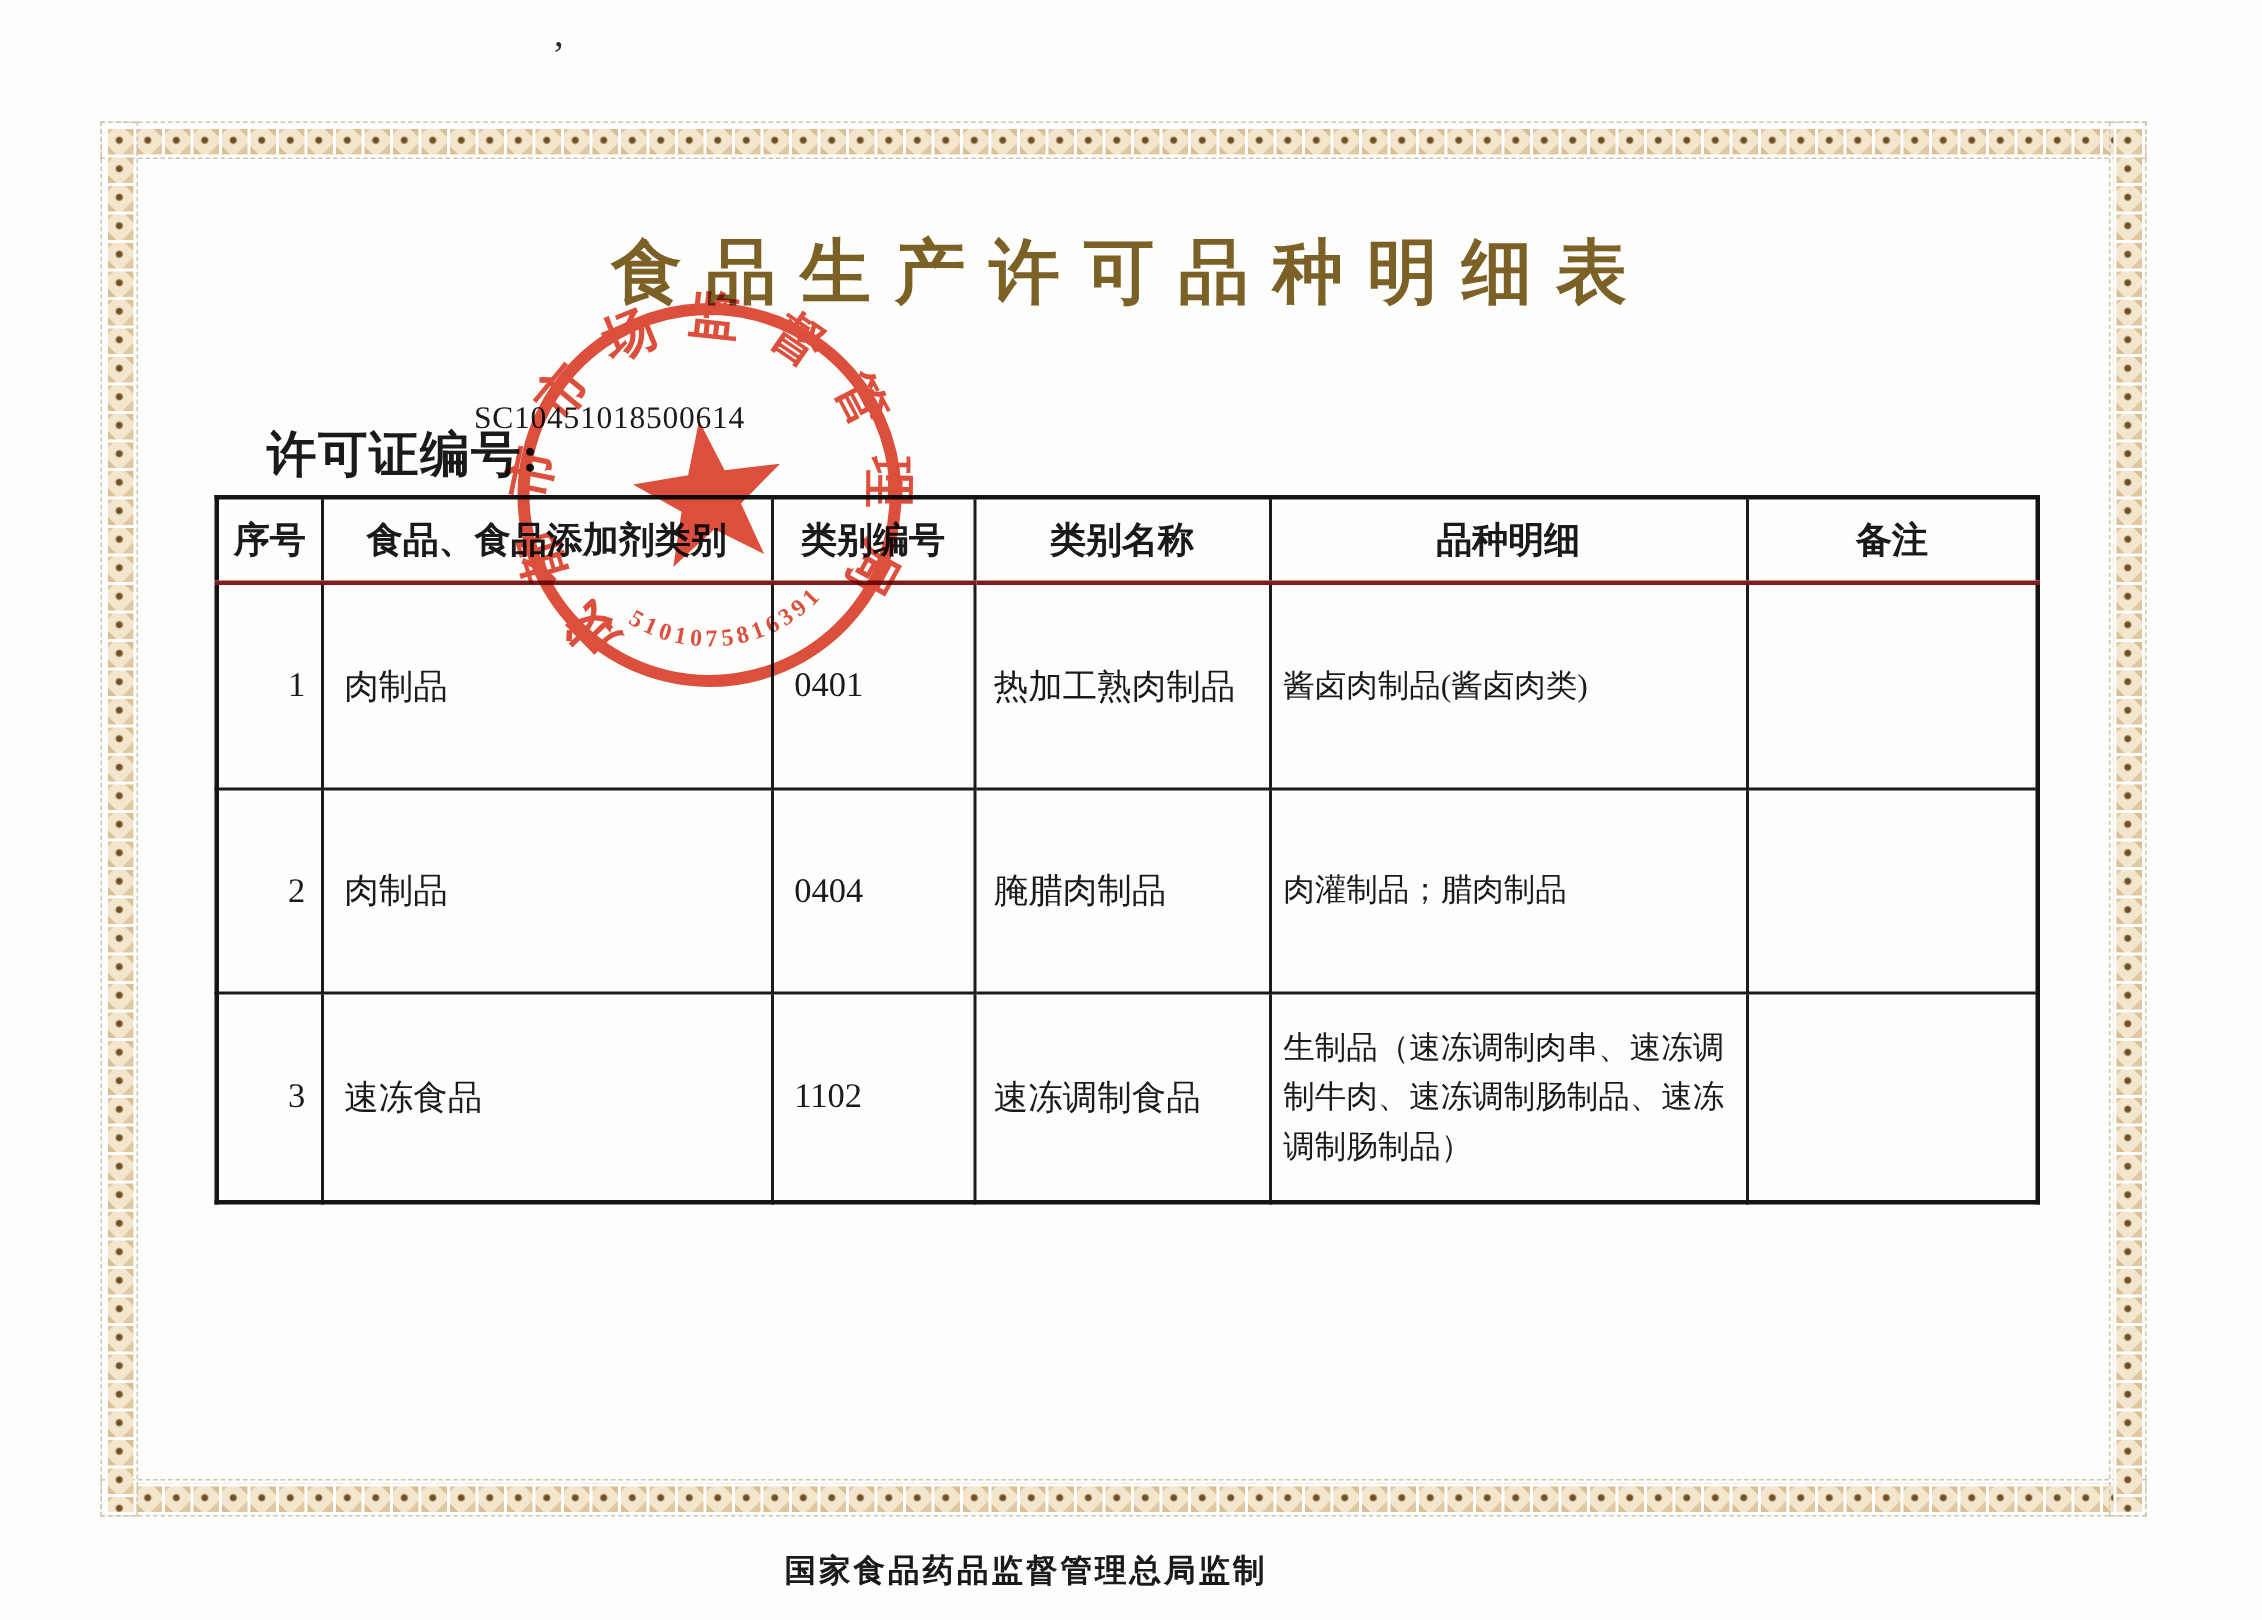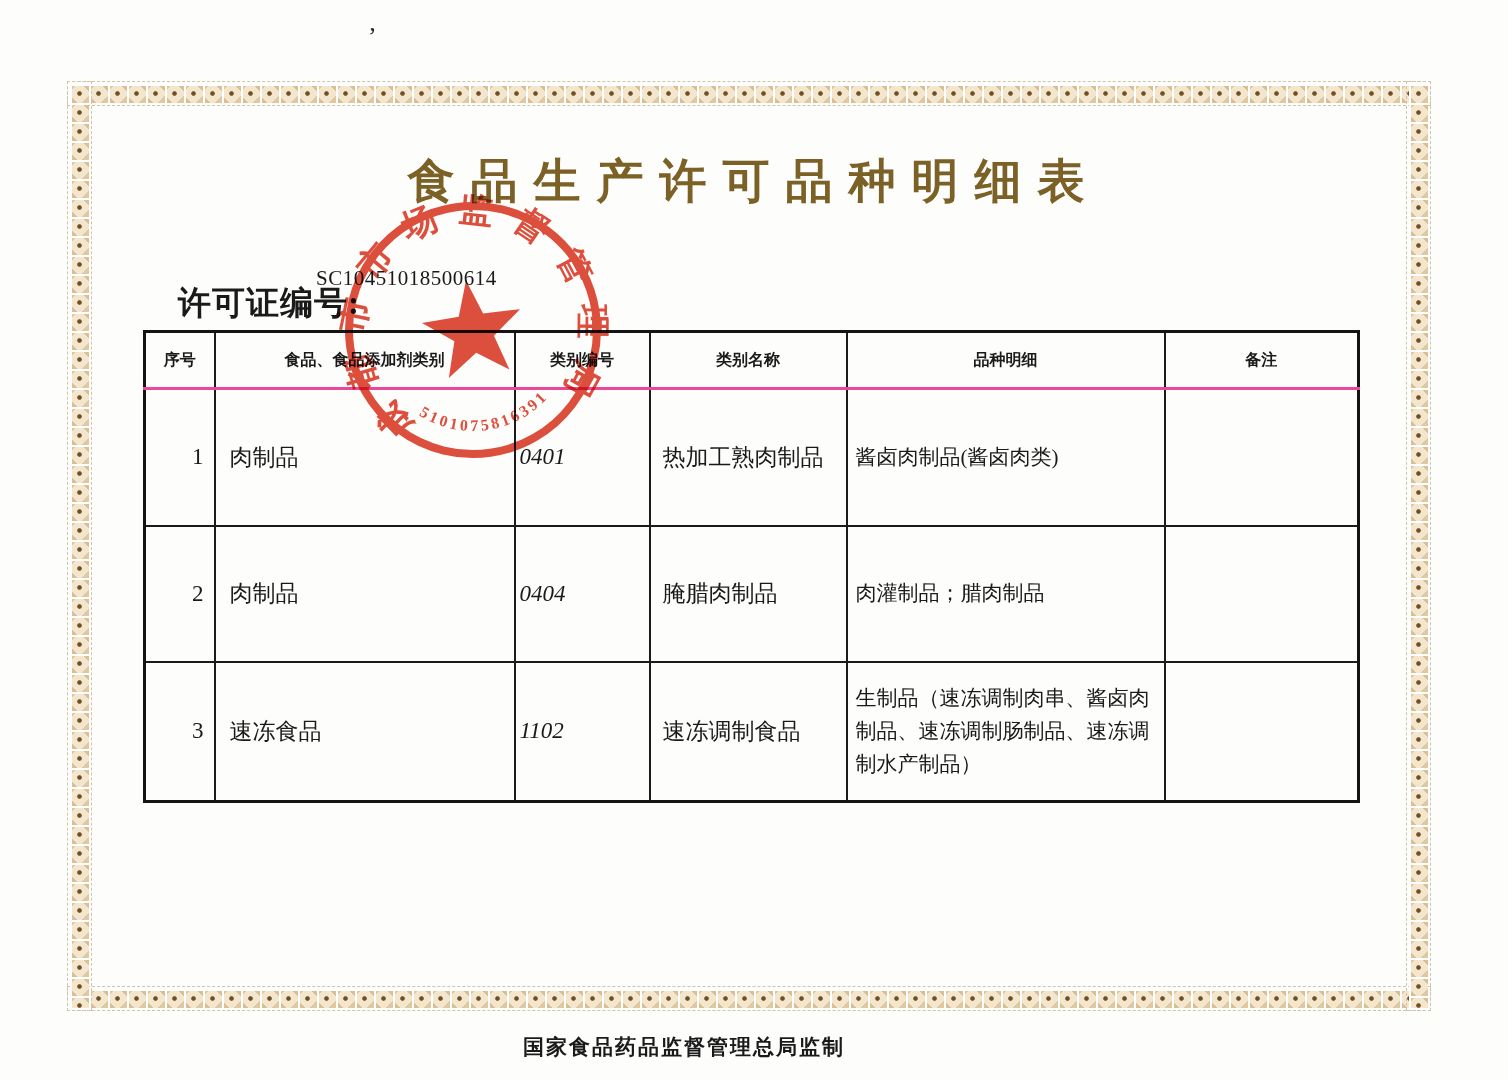--- a/index.html
+++ b/index.html
@@ -42,26 +42,26 @@
   .dates { position:absolute; left:527px; top:275px; display:flex; gap:28px; font-size:23px; font-weight:bold; letter-spacing:0.5px; white-space:nowrap; }
 
   table.license-table {
     position:absolute; left:143px; top:330px; width:1214px;
     border-collapse:collapse; table-layout:fixed;
     font-size:23px;
   }
   .license-table td, .license-table th { border:2px solid #1b1b1b; vertical-align:middle; }
   .license-table { border:3px solid #141414; }
   .license-table thead th {
-    border-bottom:3px solid #ec4899; font-weight:bold; font-size:16px;
+    border-bottom:3px solid #7f1d1d; font-weight:bold; font-size:24px;
     text-align:center; padding:4px 2px;
   }
   td.c-no   { text-align:right; padding-right:10px; }
   td.c-cat  { padding-left:14px; }
-  td.c-code { padding-left:4px;font-style:italic; }
+  td.c-code { padding-left:14px; }
   td.c-name { padding-left:12px; }
   td.c-det  { padding:6px 2px 6px 8px; font-size:21px; line-height:1.55; }
   td.c-rem  { }
   tr.wh-row td { border-top:3px solid #141414; }
   td.wh-label { padding-left:8px; font-weight:bold; font-size:25px; }
   td.wh-label .stack { width:2em; line-height:1.72; }
   td.wh-value { vertical-align:top; padding:12px 0 0 22px; font-size:24px; }
 
   .seal {
     position:absolute; left:337px; top:194px; width:272px; height:272px;
@@ -129,21 +129,21 @@
         <td class="c-code">0404</td>
         <td class="c-name">腌腊肉制品</td>
         <td class="c-det">肉灌制品；腊肉制品</td>
         <td class="c-rem"></td>
       </tr>
       <tr style="height:140px">
         <td class="c-no">3</td>
         <td class="c-cat">速冻食品</td>
         <td class="c-code">1102</td>
         <td class="c-name">速冻调制食品</td>
-        <td class="c-det">生制品（速冻调制肉串、酱卤肉制品、速冻调制肠制品、速冻调制水产制品）</td>
+        <td class="c-det">生制品（速冻调制肉串、速冻调制牛肉、速冻调制肠制品、速冻调制肠制品）</td>
         <td class="c-rem"></td>
       </tr>
     </tbody>
   </table>
 
   <svg class="seal" viewBox="0 0 272 272">
     <defs>
       <path id="arcName" d="M 74.1 224.5 A 108 108 0 1 1 197.9 224.5" fill="none"></path>
       <path id="arcCode" d="M 64.6 207.4 A 101 101 0 0 0 207.4 207.4" fill="none"></path>
     </defs>

